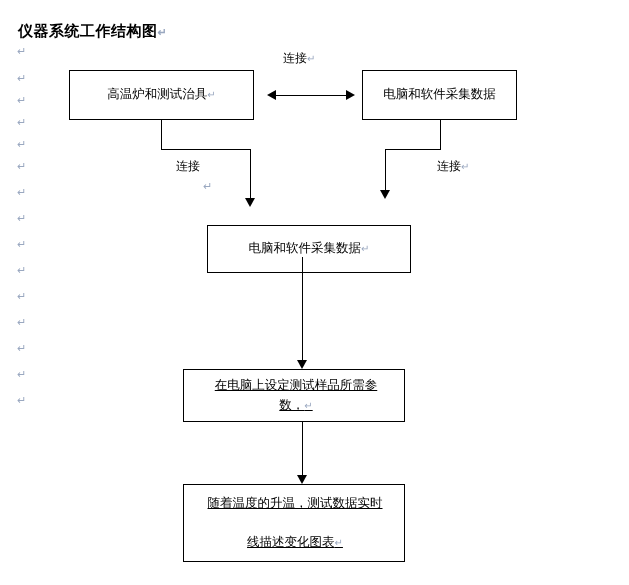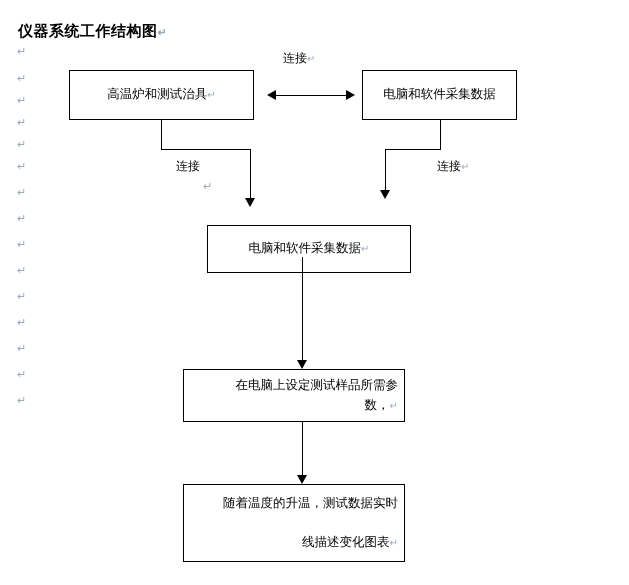--- a/index.html
+++ b/index.html
@@ -42,22 +42,23 @@
     font-size: 12.5px;
     color: #000000;
     line-height: 1.55;
     text-align: center;
     display: flex;
     align-items: center;
     justify-content: center;
     padding: 2px 6px;
   }
   .box.left-align {
-    text-align: right;
+    text-align: center;
     justify-content: flex-start;
+    text-decoration: underline;
   }
   .box-text {
     display: block;
     width: 100%;
   }
   .label {
     position: absolute;
     font-size: 12px;
     color: #000000;
     white-space: nowrap;

